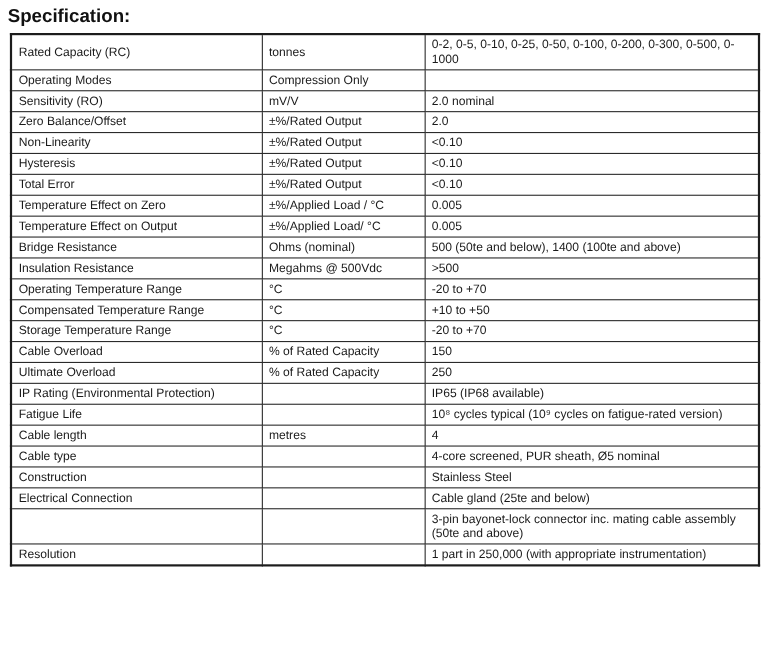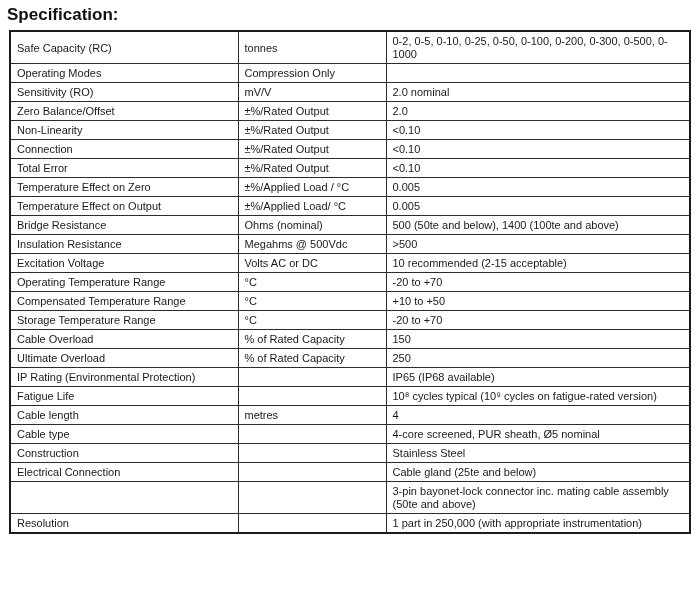--- a/index.html
+++ b/index.html
@@ -54,21 +54,21 @@
   <div class="doc-title">Specification:</div>
 
   <table class="spec-table">
     <colgroup>
       <col class="c1">
       <col class="c2">
       <col class="c3">
     </colgroup>
     <tbody id="spec-body">
         <tr>
-          <td>Safe Capacity (RC)</td>
+          <td>Rated Capacity (RC)</td>
           <td>tonnes</td>
           <td>0-2, 0-5, 0-10, 0-25, 0-50, 0-100, 0-200, 0-300, 0-500, 0-1000</td>
         </tr>
         <tr>
           <td>Operating Modes</td>
           <td>Compression Only</td>
           <td></td>
         </tr>
         <tr>
           <td>Sensitivity (RO)</td>
@@ -79,21 +79,21 @@
           <td>Zero Balance/Offset</td>
           <td>±%/Rated Output</td>
           <td>2.0</td>
         </tr>
         <tr>
           <td>Non-Linearity</td>
           <td>±%/Rated Output</td>
           <td>&lt;0.10</td>
         </tr>
         <tr>
-          <td>Connection</td>
+          <td>Hysteresis</td>
           <td>±%/Rated Output</td>
           <td>&lt;0.10</td>
         </tr>
         <tr>
           <td>Total Error</td>
           <td>±%/Rated Output</td>
           <td>&lt;0.10</td>
         </tr>
         <tr>
           <td>Temperature Effect on Zero</td>
@@ -107,25 +107,20 @@
         </tr>
         <tr>
           <td>Bridge Resistance</td>
           <td>Ohms (nominal)</td>
           <td>500 (50te and below), 1400 (100te and above)</td>
         </tr>
         <tr>
           <td>Insulation Resistance</td>
           <td>Megahms @ 500Vdc</td>
           <td>&gt;500</td>
-        </tr>
-        <tr>
-          <td>Excitation Voltage</td>
-          <td>Volts AC or DC</td>
-          <td>10 recommended (2-15 acceptable)</td>
         </tr>
         <tr>
           <td>Operating Temperature Range</td>
           <td>°C</td>
           <td>-20 to +70</td>
         </tr>
         <tr>
           <td>Compensated Temperature Range</td>
           <td>°C</td>
           <td>+10 to +50</td>

